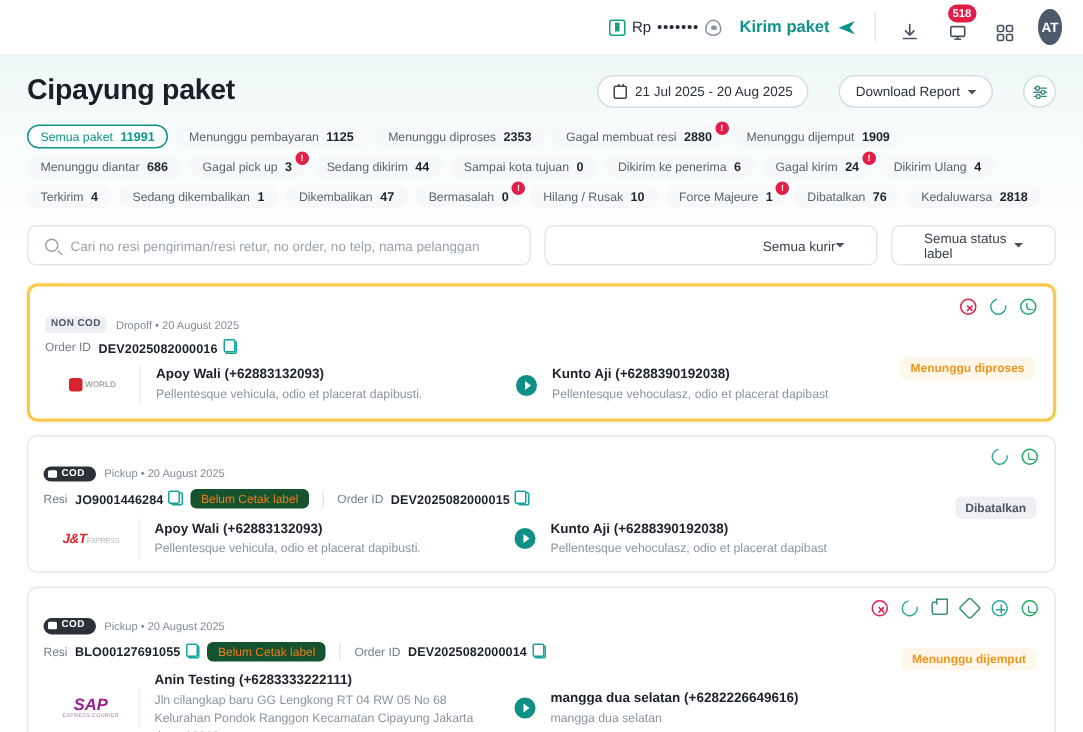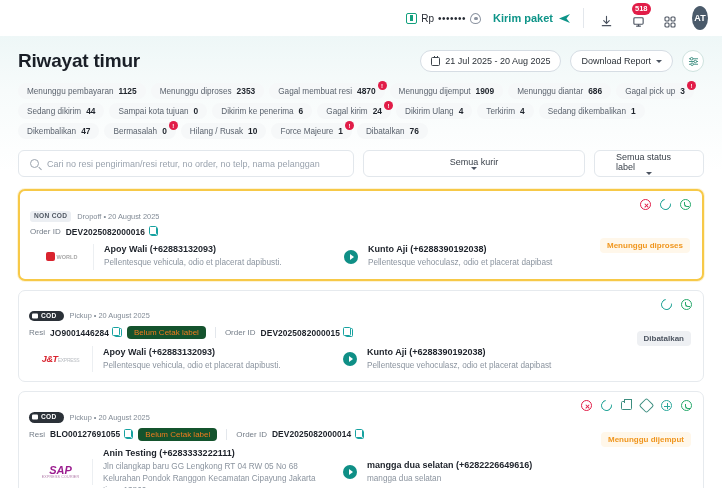--- a/index.html
+++ b/index.html
@@ -52,21 +52,21 @@
 
   
   .panel {
     position:absolute; left:0; right:0; top:36px; bottom:0;
     background: linear-gradient(180deg,#eef7f7 0%, #f7fbfb 12%, #ffffff 30%);
     padding: 14px 18px 0 18px;
   }
   .title-row { display:flex; align-items:center; justify-content:space-between; margin-bottom: 11px; }
   .page-title { font-size: 19px; font-weight: 700; color: #1a1f27; letter-spacing:-.2px; }
 
-  .title-actions { display:flex; align-items:center; gap: 9px; }
+  .title-actions { display:flex; align-items:center; gap: 20px; }
   .pill-btn {
     display:flex;align-items:center;gap:5px;
     height: 22px; border:1px solid #d6dde4; border-radius: 11px;
     background:#fff; padding: 0 10px; font-size: 9px; color:#2b3138; cursor:pointer;
     white-space:nowrap;
   }
   .cal {
     width:9px;height:9px;border:1.1px solid #3d444c;border-radius:1.5px;position:relative;flex:none;
   }
   .cal::before{content:"";position:absolute;top:-2px;left:1.5px;width:1px;height:2px;background:#3d444c;}
@@ -101,22 +101,22 @@
     display:flex; align-items:center; gap:8px; padding: 0 11px;
   }
   .mag { width:9px;height:9px;border:1.3px solid #9aa3ae;border-radius:50%;position:relative;flex:none;}
   .mag::after{content:"";position:absolute;right:-3.5px;bottom:-2.5px;width:4px;height:1.3px;background:#9aa3ae;transform:rotate(45deg);}
   .search-box input {
     border:0;outline:0;width:100%;font-size:9px;color:#333;font-family:inherit;background:transparent;
   }
   .search-box input::placeholder { color:#9aa3ae; }
   .select {
     height:27px;border:1px solid #e2e7ec;border-radius:6px;background:#fff;
-    display:flex;align-items:center;justify-content:center;
-    padding: 0 21px; font-size: 9px; color:#3b424b; cursor:pointer;flex-direction:column;
+    display:flex;align-items:center;justify-content:flex-end;
+    padding: 0 21px; font-size: 9px; color:#3b424b; cursor:pointer;
   }
   .sel-kurir { width: 222px; }
   .sel-status { width: 110px; }
 
   
   .cards { display:flex; flex-direction:column; gap: 9px; }
   .card {
     border:1px solid #e6eaee; border-radius: 7px; background:#fff; position:relative;
     padding: 20px 10px 9px 10px;
   }
@@ -243,21 +243,21 @@
         <rect x="7" y="7" width="4" height="4" rx="1" stroke="#4b5360" stroke-width="1.1" fill="none"></rect>
       </svg>
     </div>
 
     <div class="avatar">AT</div>
   </div>
 
   <div class="panel">
 
     <div class="title-row">
-      <div class="page-title">Riwayat timur</div>
+      <div class="page-title">Cipayung paket</div>
       <div class="title-actions">
         <div class="pill-btn">
           <span class="cal"></span>
           <span>21 Jul 2025 - 20 Aug 2025</span>
         </div>
         <div class="pill-btn">
           <span>Download Report</span>
           <span class="chev"></span>
         </div>
         <div class="round-btn">
@@ -265,31 +265,35 @@
             <path d="M1.5 3 H10.5 M1.5 6 H10.5 M1.5 9 H10.5" stroke="#3c8d7f" stroke-width="1" stroke-linecap="round"></path>
             <circle cx="4" cy="3" r="1.4" fill="#fff" stroke="#3c8d7f" stroke-width="1"></circle>
             <circle cx="8" cy="6" r="1.4" fill="#fff" stroke="#3c8d7f" stroke-width="1"></circle>
             <circle cx="4.5" cy="9" r="1.4" fill="#fff" stroke="#3c8d7f" stroke-width="1"></circle>
           </svg>
         </div>
       </div>
     </div>
 
     <div class="chips" id="chips">
+        <div class="chip active">
+          <span>Semua paket</span>
+          <b>11991</b>
+        </div>
         <div class="chip">
           <span>Menunggu pembayaran</span>
           <b>1125</b>
         </div>
         <div class="chip">
           <span>Menunggu diproses</span>
           <b>2353</b>
         </div>
         <div class="chip">
           <span>Gagal membuat resi</span>
-          <b>4870</b>
+          <b>2880</b>
           <span class="dot">!</span>
         </div>
         <div class="chip">
           <span>Menunggu dijemput</span>
           <b>1909</b>
         </div>
         <div class="chip">
           <span>Menunggu diantar</span>
           <b>686</b>
         </div>
@@ -341,20 +345,24 @@
           <b>10</b>
         </div>
         <div class="chip">
           <span>Force Majeure</span>
           <b>1</b>
           <span class="dot">!</span>
         </div>
         <div class="chip">
           <span>Dibatalkan</span>
           <b>76</b>
+        </div>
+        <div class="chip">
+          <span>Kedaluwarsa</span>
+          <b>2818</b>
         </div>
       </div>
 
     <div class="search-row">
       <div class="search-box">
         <span class="mag"></span>
         <input type="text" placeholder="Cari no resi pengiriman/resi retur, no order, no telp, nama pelanggan" style="">
       </div>
       <div class="select sel-kurir">
         <span>Semua kurir</span>

